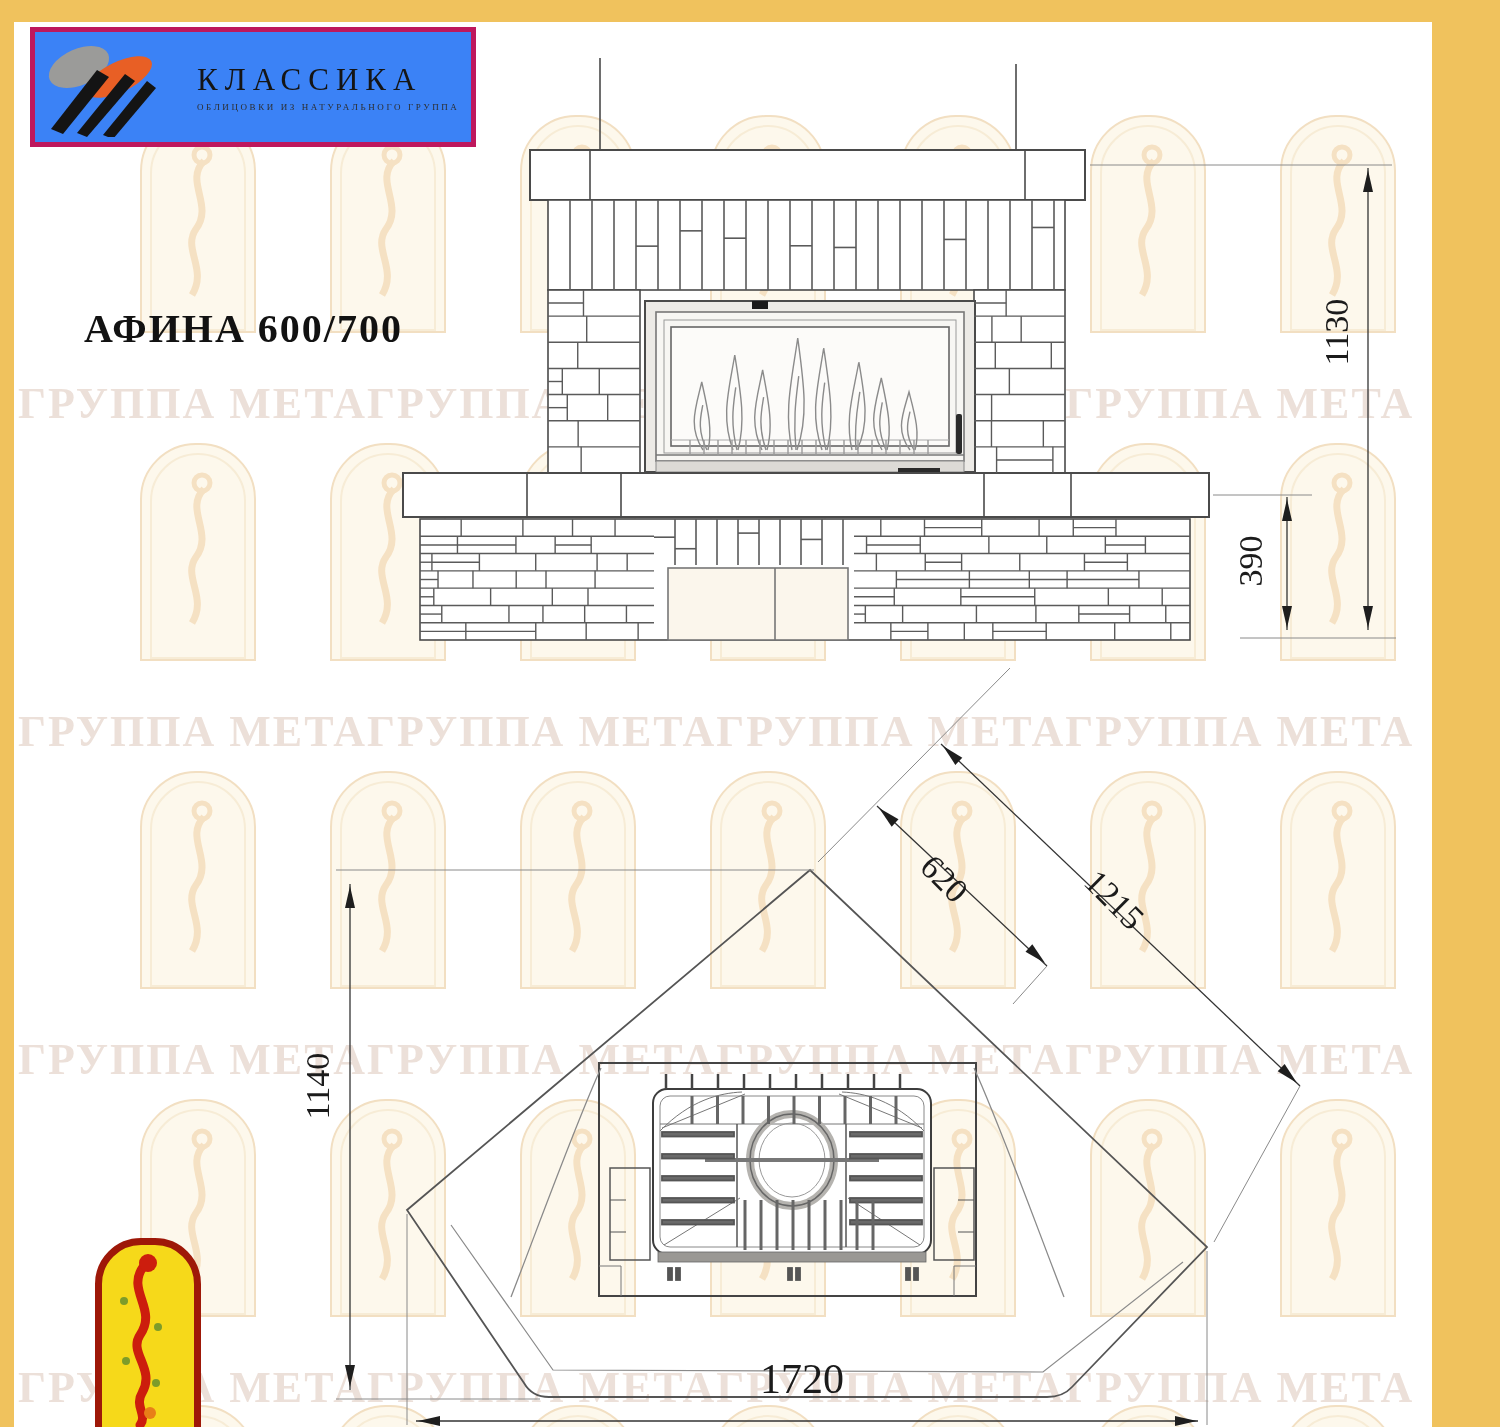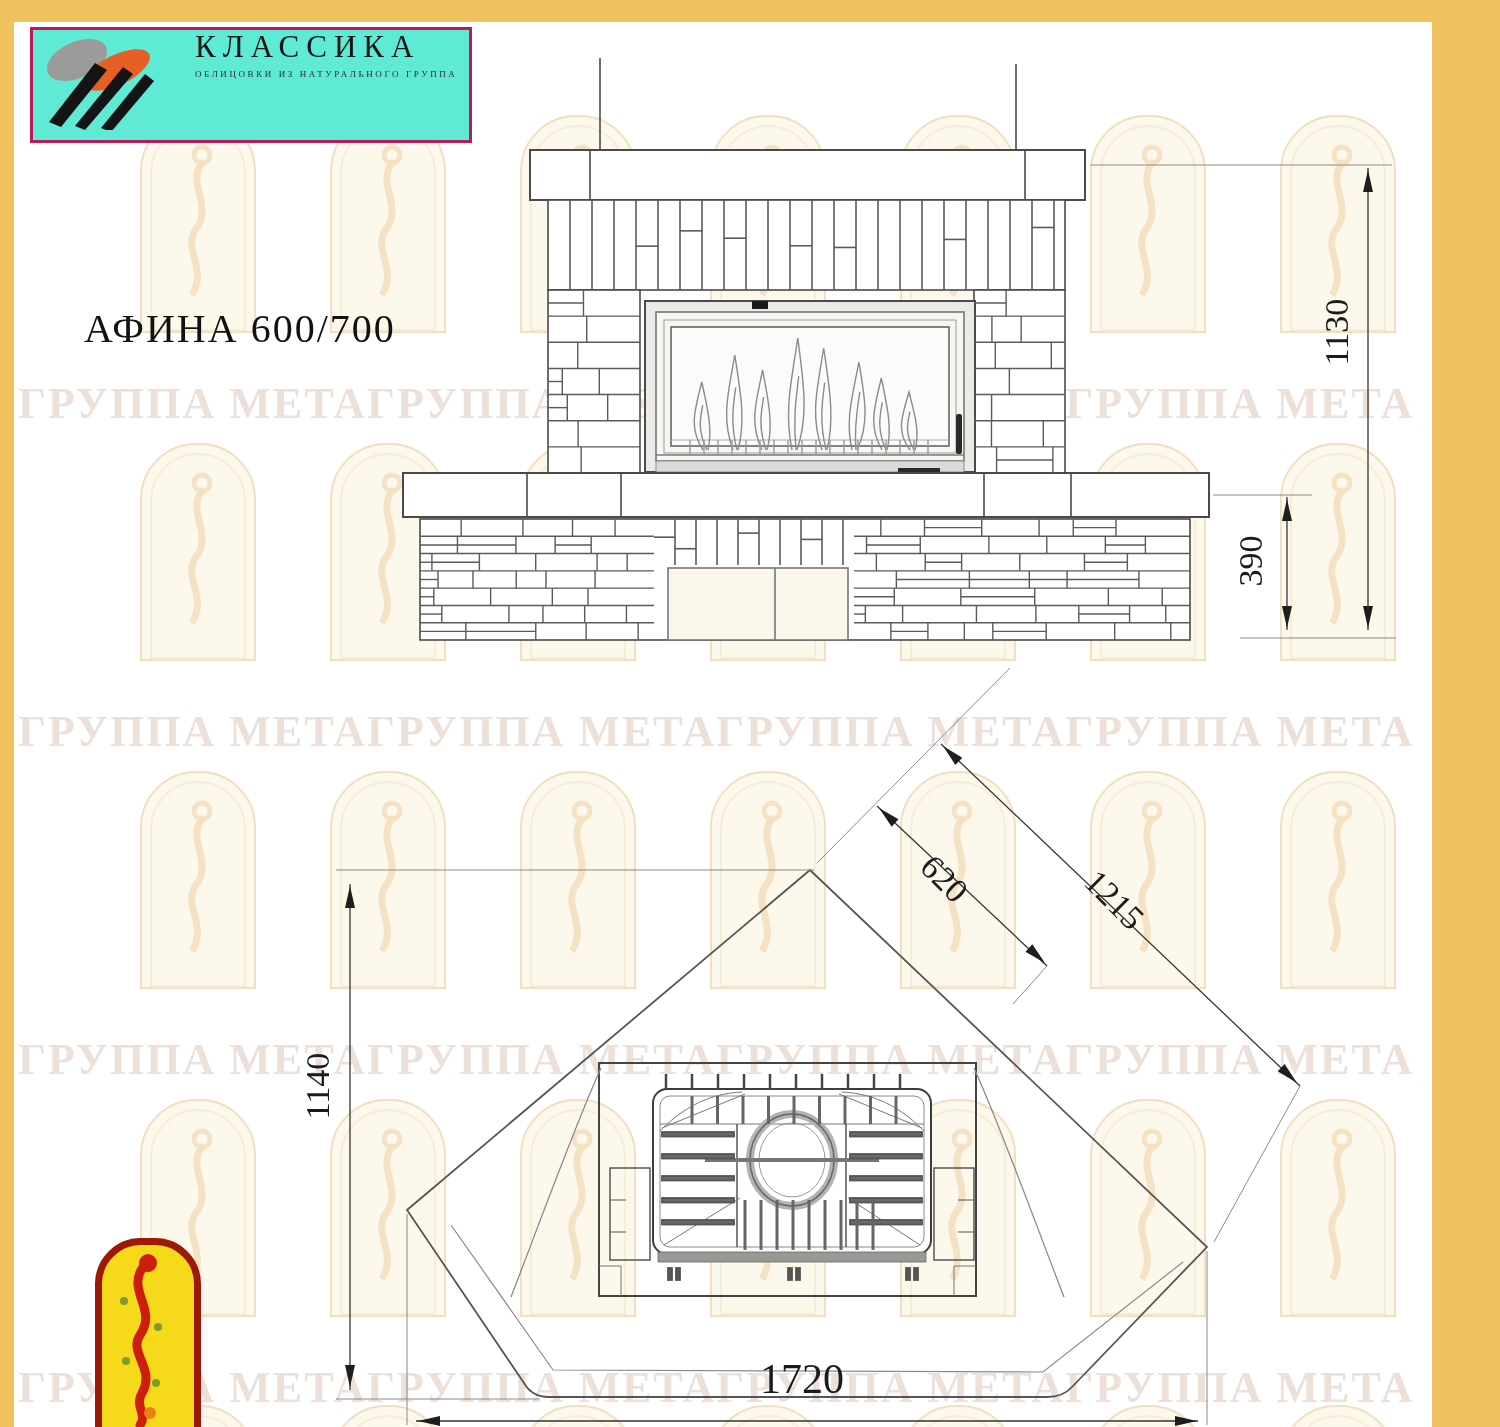--- a/index.html
+++ b/index.html
@@ -13,28 +13,28 @@
   
   #watermark-layer{position:absolute;inset:0;z-index:1;}
   .arch{position:absolute;width:112px;height:214px;border:2px solid #f2dfc2;
         border-radius:56px 56px 0 0;background:#fdf8ec;}
   .arch-inner{position:absolute;left:8px;top:8px;right:8px;bottom:0;
         border:2px solid #f7ecd6;border-radius:48px 48px 0 0;}
   .wm-text{position:absolute;left:18px;width:1410px;height:46px;overflow:hidden;
         font-weight:bold;font-size:44px;letter-spacing:2px;white-space:nowrap;
         color:rgba(193,152,128,0.30);}
   
-  .logo-box{position:absolute;left:30px;top:27px;width:436px;height:110px;background:#5eead4;
-        border:3px solid #be185d;z-index:25;display:flex;align-items:flex-start;}
+  .logo-box{position:absolute;left:30px;top:27px;width:436px;height:110px;background:#3b82f6;
+        border:5px solid #be185d;z-index:25;display:flex;align-items:center;}
   .logo-mark{width:158px;height:100px;flex:0 0 auto;}
   .logo-text{margin-left:4px;}
   .logo-line{font-size:31px;letter-spacing:7px;color:#151515;line-height:34px;}
   .logo-tagline{font-size:9px;letter-spacing:2.6px;color:#2c2c2c;margin-top:5px;white-space:nowrap;}
   
-  .title{position:absolute;left:84px;top:305px;font-size:40px;font-weight:normal;
+  .title{position:absolute;left:84px;top:305px;font-size:40px;font-weight:bold;
         letter-spacing:2px;color:#121212;z-index:20;}
   
   #drawing{position:absolute;left:0;top:0;z-index:10;}
   
   .dim-label{position:absolute;font-size:34px;color:#1b1b1b;white-space:nowrap;z-index:20;
         transform:translate(-50%,-50%) rotate(var(--r,0deg));}
   .dim-label.big{font-size:42px;}
   
   .meta-logo{position:absolute;left:95px;top:1238px;width:92px;height:200px;z-index:25;
         background:#f6d91a;border:7px solid #9e1808;border-radius:46px 46px 0 0;}

